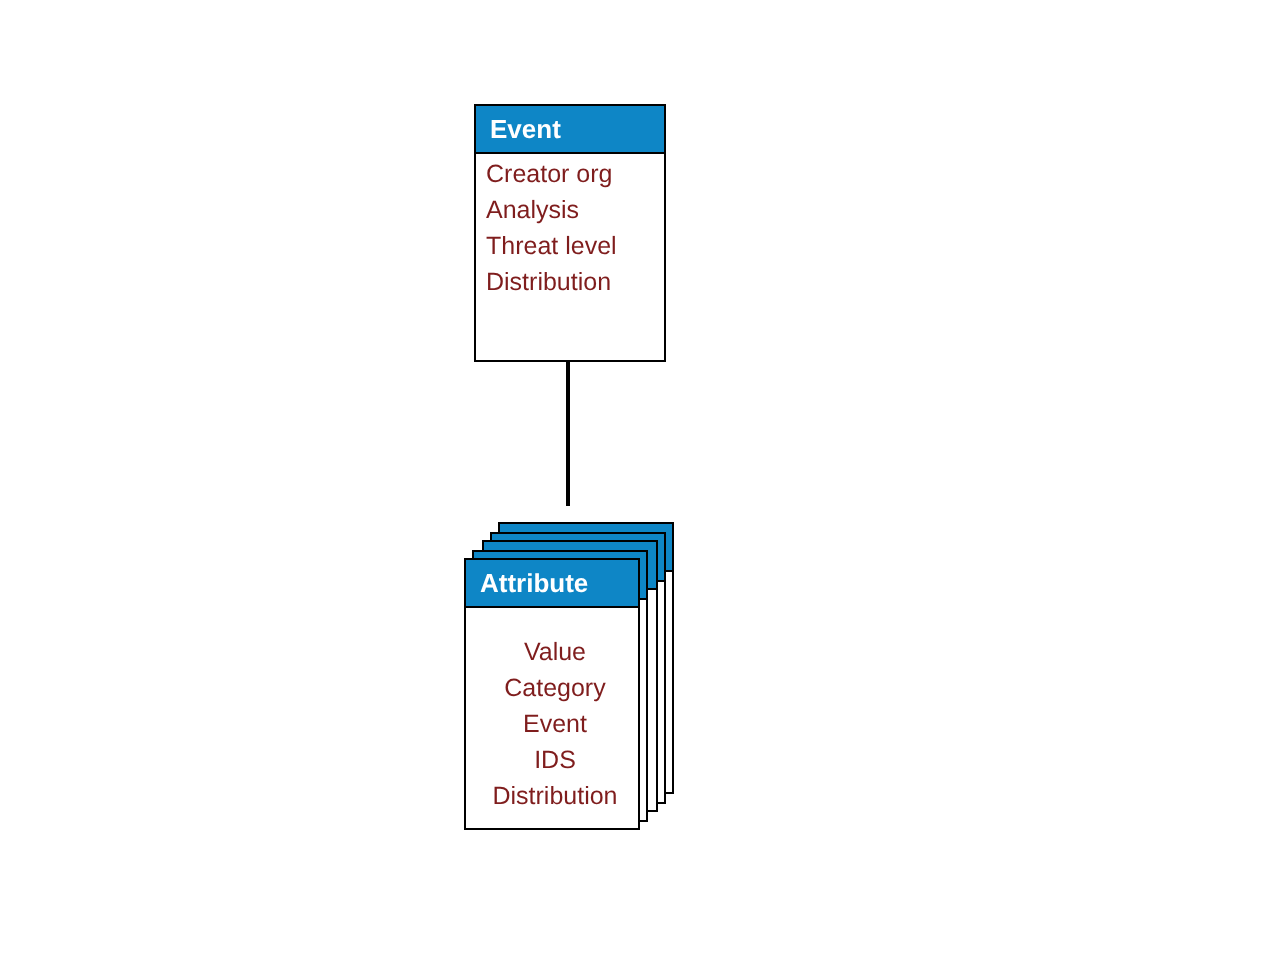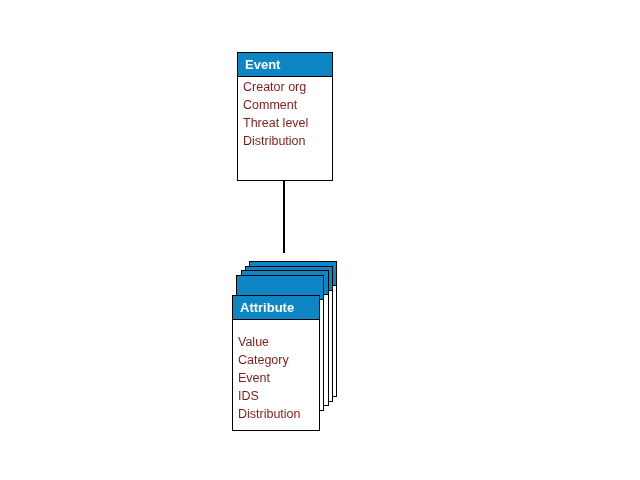--- a/index.html
+++ b/index.html
@@ -51,35 +51,35 @@
     left: 283px; top: 181px;
     width: 1.5px; height: 72px;
     background: #000000;
   }
   
   .stack-card { width: 88px; height: 136px; }
   #attr-ghost-4 { left: 249px; top: 261px; }
   #attr-ghost-3 { left: 245px; top: 266px; }
   #attr-ghost-2 { left: 241px; top: 270px; }
   #attr-ghost-1 { left: 236px; top: 275px; }
-  #attribute-box { left: 232px; top: 295px; }
+  #attribute-box { left: 232px; top: 279px; text-align: center; }
   #attribute-box .card-body { padding-top: 13px; }
 </style>
 </head>
 <body>
 
 <div id="canvas">
 
   <div id="event-box" class="entity-card">
     <div class="card-header">
       <span class="card-title">Event</span>
     </div>
     <div class="card-body">
       <div class="field-row">Creator org</div>
-      <div class="field-row">Comment</div>
+      <div class="field-row">Analysis</div>
       <div class="field-row">Threat level</div>
       <div class="field-row">Distribution</div>
     </div>
   </div>
 
   <div id="connector"></div>
 
   <div id="attr-ghost-4" class="entity-card stack-card">
     <div class="card-header"></div>
   </div>

